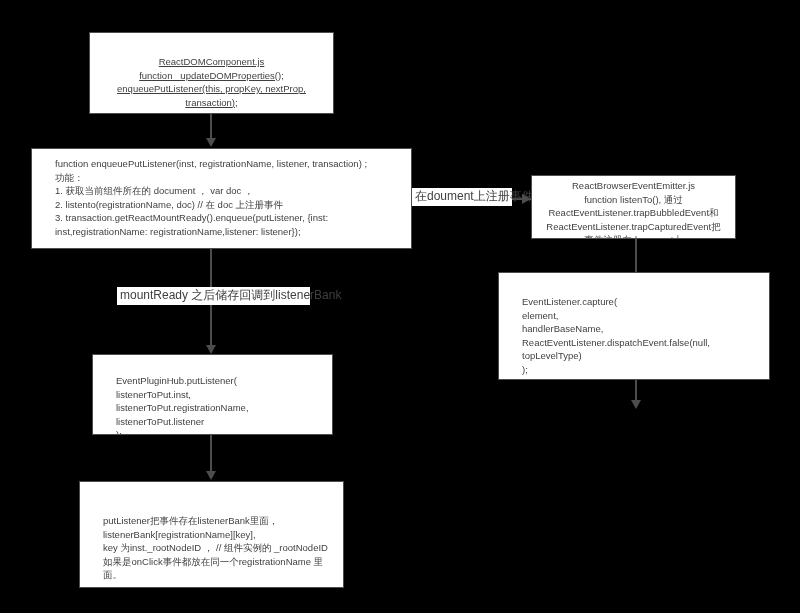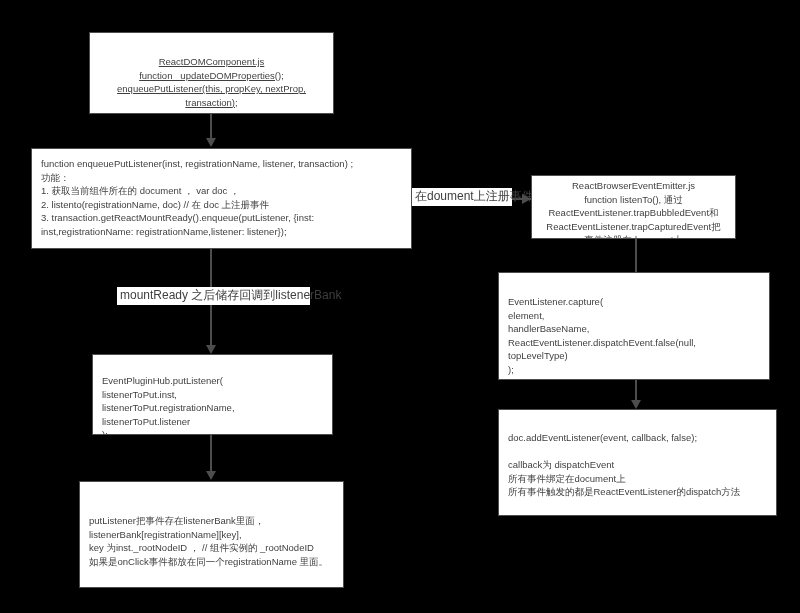--- a/index.html
+++ b/index.html
@@ -34,21 +34,21 @@
     display: block;
     white-space: pre-line;
   }
   .node.center .txt {
     text-align: center;
   }
   .node.left .txt {
     text-align: left;
   }
   .node.left .txt {
-    padding-left: 9px;
+    padding-left: 23px;
     padding-right: 5px;
   }
   .edge-label {
     position: absolute;
     background: #ffffff;
     color: #3f3f3f;
     font-size: 12px;
     line-height: 13px;
     white-space: nowrap;
     padding: 2px 3px 3px 3px;
@@ -143,21 +143,14 @@
       element,
       handlerBaseName,
     ReactEventListener.dispatchEvent.false(null,
 topLevelType)
     );</span>
   </div>
 
   <div class="conn v" style="left:635px; top:380px; height:22px;"></div>
   <div class="arrow-down" style="left:631px; top:400px;"></div>
 
-  <div class="node left" style="left:498px; top:409px; width:279px; height:107px;">
-    <span class="txt" style="top:21px;">doc.addEventListener(event, callback, false);
-
-callback为 dispatchEvent
-所有事件绑定在document上
-所有事件触发的都是ReactEventListener的dispatch方法</span>
-  </div>
 
 </div>
 
 </body></html>

